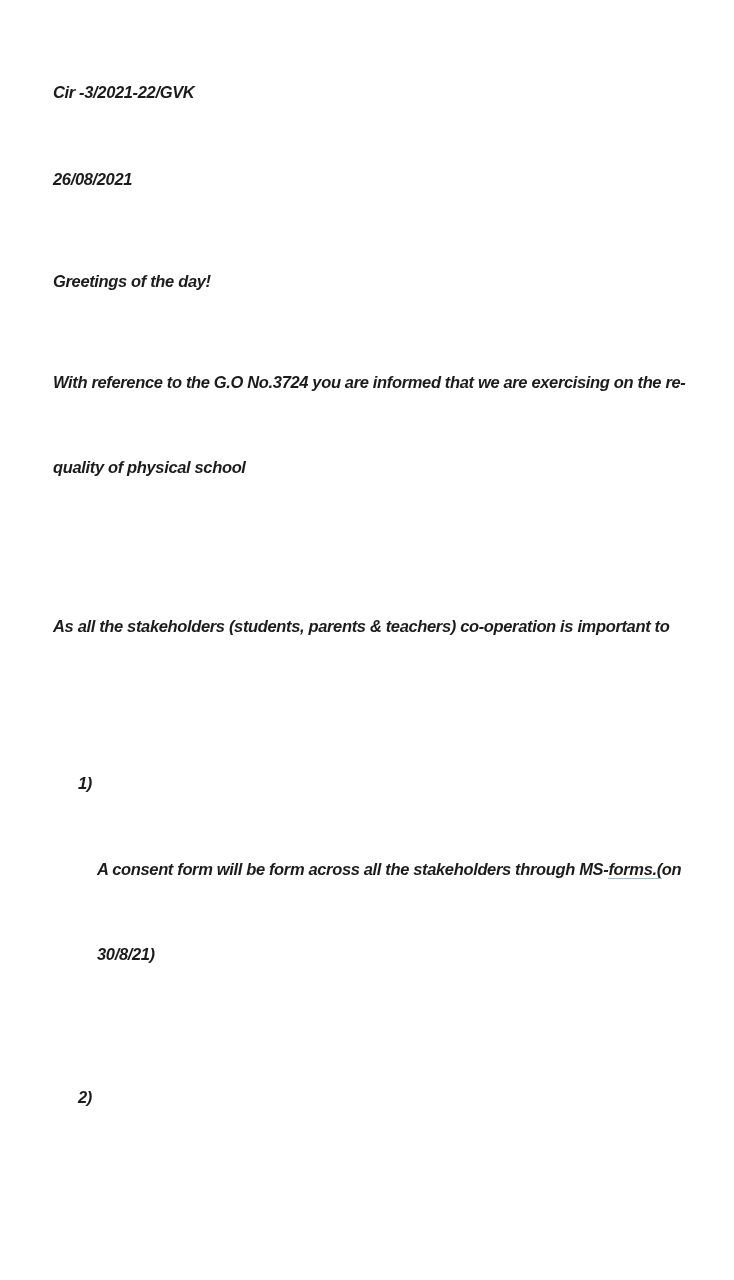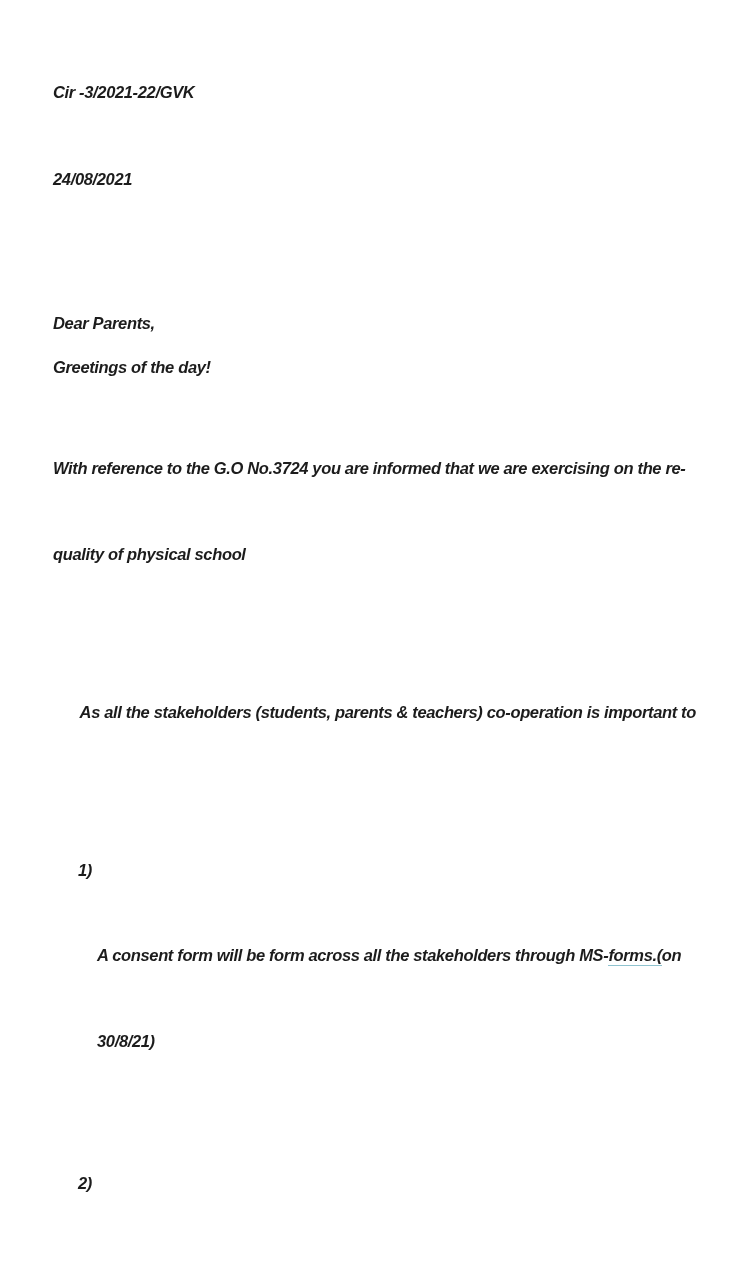--- a/index.html
+++ b/index.html
@@ -25,43 +25,42 @@
     font-size: 16.5px;
     letter-spacing: -0.35px;
     white-space: pre;
   }
   .sans { line-height: 28.5px; }
   .header .line { line-height: 30px; }
 
   .salutation        { margin-top: 58px; }
   .greeting          { margin-top: 15.5px; }
   .para-reference    { margin-top: 15.5px; }
-  .para-stakeholders { margin-top: 16px; text-align: right; }
+  .para-stakeholders { margin-top: 16px; }
   .list              { margin-top: 15px; }
   .list-item { position: relative; padding-left: 44px; }
   .list-item .marker { position: absolute; left: 25px; top: 0; }
 
   
   .squig {
     text-decoration-color: #2a4a5a;
     border-bottom: 1.5px solid #8fc3cf;
     padding-bottom: 0.5px;
   }
 </style>
 </head>
 <body>
 
 <div class="page">
 
   <div class="header sans">
     <div class="line">Cir -3/2021-22/GVK</div>
-    <div class="line">24/08/2021</div>
+    <div class="line">26/08/2021</div>
   </div>
 
-  <div class="sans salutation">Dear Parents,</div>
 
   <div class="sans greeting">Greetings of the day!</div>
 
   <div class="sans para-reference">
     <div class="line">With reference to the G.O No.3724 you are informed that we are exercising on the re-</div>
     <div class="line">quality of physical school</div>
   </div>
 
   <div class="sans para-stakeholders">
     <div class="line">As all the stakeholders (students, parents &amp; teachers) co-operation is important to</div>

